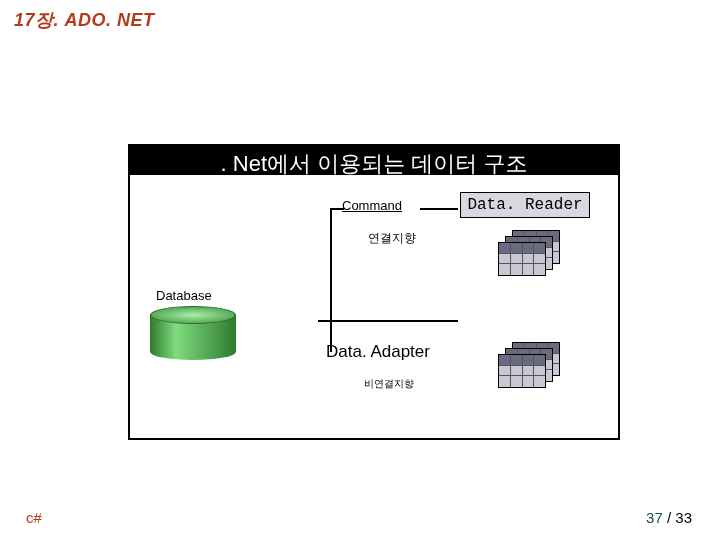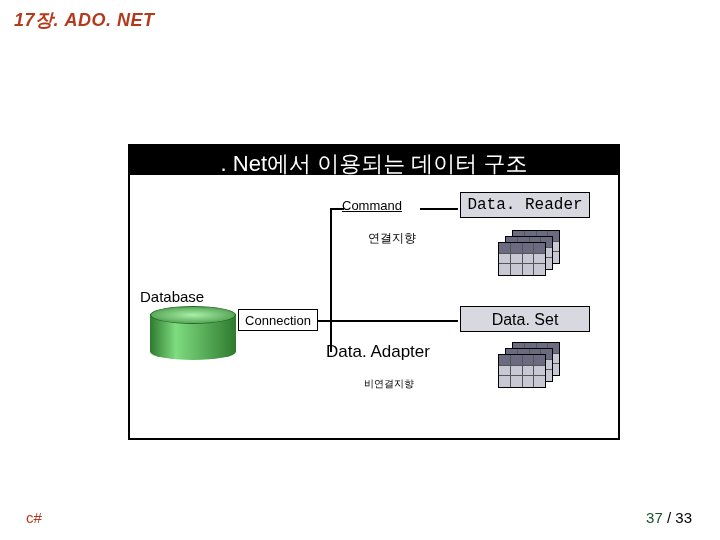--- a/index.html
+++ b/index.html
@@ -26,22 +26,22 @@
   }
   .title-bar {
     position: absolute; top: -1px; left: -1px; right: -1px;
     height: 30px;
     background: #000; color: #fff;
     font-size: 22px; text-align: center;
     line-height: 38px;
   }
   
   .db-label {
-    position: absolute; top: 142px; left: 10px;
-    font-size: 15px; font-weight: 400;
+    position: absolute; top: 142px; left: 26px;
+    font-size: 13px; font-weight: 400;
   }
   .db-cyl {
     position: absolute; top: 160px; left: 20px;
     width: 86px; height: 54px;
   }
   .db-cyl .body {
     position: absolute; top: 8px; left: 0; width: 86px; height: 46px;
     background: linear-gradient(to right, #2e7a2e 0%, #7fdc7f 30%, #2e7a2e 100%);
     border-radius: 0 0 50% 50% / 0 0 18% 18%;
   }
@@ -151,21 +151,20 @@
     <div class="line conn-to-adapter-down"></div>
     <div class="line cmd-to-reader"></div>
     <div class="line adapter-to-dataset"></div>
 
     <div class="db-label">Database</div>
     <div class="db-cyl">
       <div class="body"></div>
       <div class="top"></div>
     </div>
 
-    <div class="connection-box">Connection</div>
 
     <div class="command-label">Command</div>
     <div class="datareader-box">Data. Reader</div>
     <div class="conn-oriented-label">연결지향</div>
     <div class="grid-stack top-stack">
       <div class="mini-grid g1">
           <div class="row">
             <div class="cell"></div>
             <div class="cell"></div>
             <div class="cell"></div>
@@ -219,21 +218,20 @@
           </div>
           <div class="row">
             <div class="cell"></div>
             <div class="cell"></div>
             <div class="cell"></div>
             <div class="cell"></div>
           </div>
         </div>
     </div>
 
-    <div class="dataset-box">Data. Set</div>
     <div class="dataadapter-label">Data. Adapter</div>
     <div class="disconn-oriented-label">비연결지향</div>
     <div class="grid-stack bottom-stack">
       <div class="mini-grid g1">
           <div class="row">
             <div class="cell"></div>
             <div class="cell"></div>
             <div class="cell"></div>
             <div class="cell"></div>
           </div>

